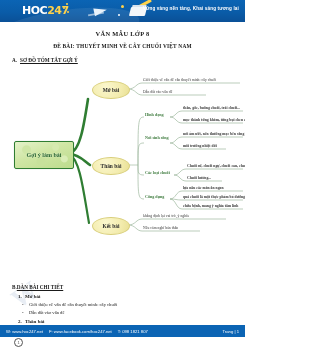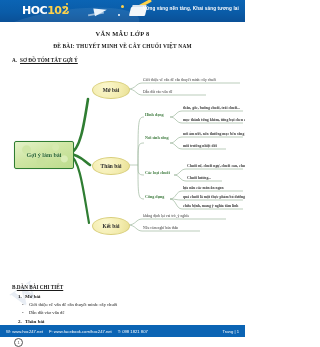--- a/index.html
+++ b/index.html
@@ -283,21 +283,21 @@
     font-family: "Liberation Sans", sans-serif;
   }
 </style>
 </head>
 <body>
 
 <div class="header">
   <div class="swoosh"></div>
 
   <div class="logo">
-    <span>HOC</span><span class="hl">102</span>
+    <span>HOC</span><span class="hl">247</span>
   </div>
   <div class="logo-dots">
       <i></i>
       <i></i>
       <i></i>
     </div>
 
   <div class="art">
     <div class="trail"></div>
     <div class="plane"></div>

